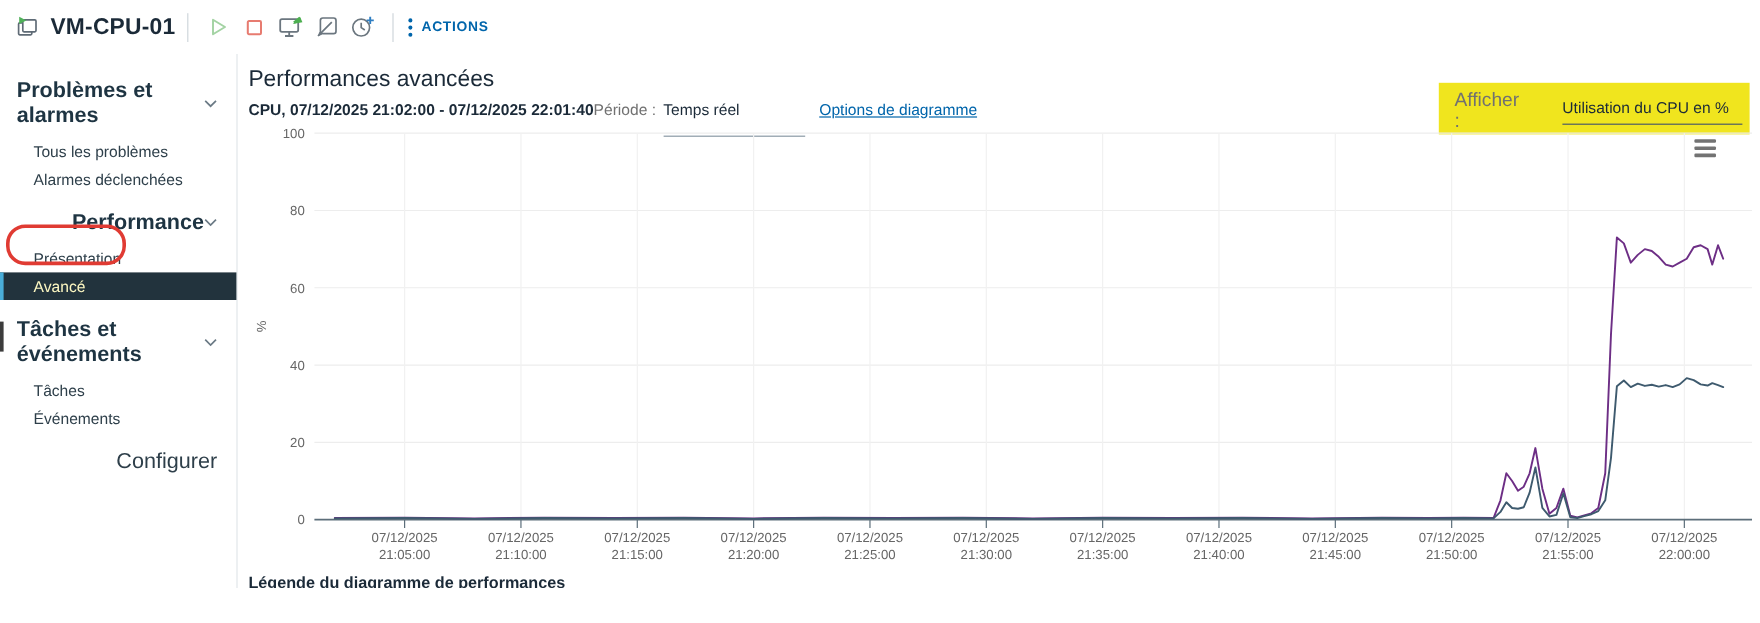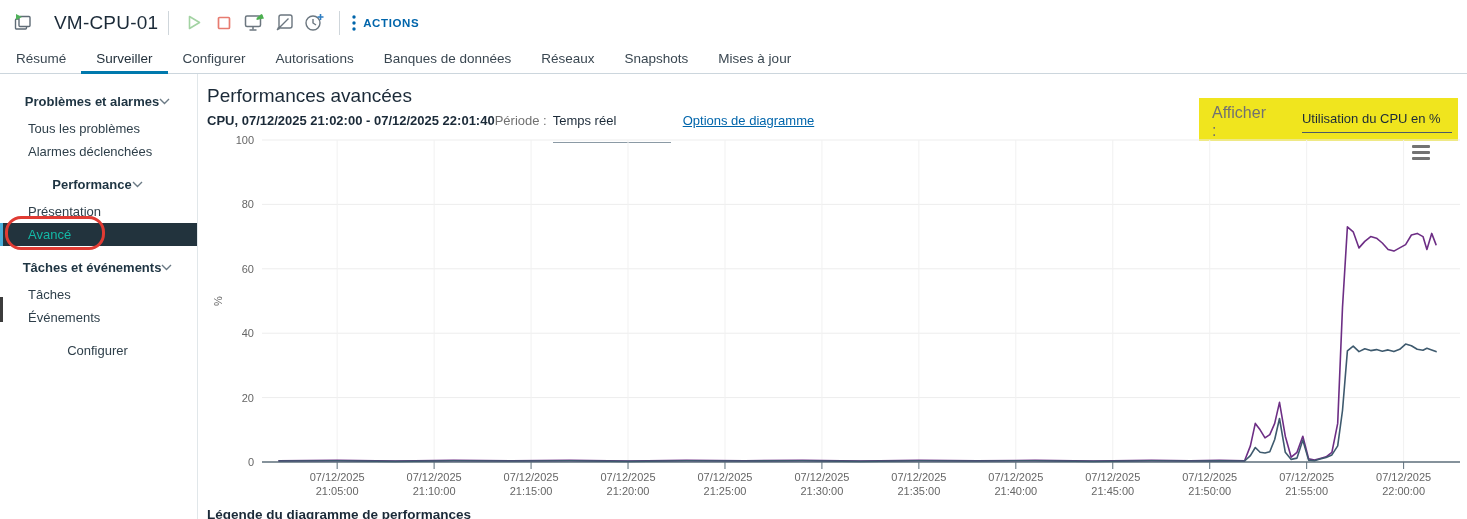--- a/index.html
+++ b/index.html
@@ -3,44 +3,44 @@
 <meta charset="utf-8">
 <style>
   * { box-sizing: border-box; margin: 0; padding: 0; }
   html, body { width: 1467px; height: 519px; overflow: hidden; background: #fff;
     font-family: "Liberation Sans", "DejaVu Sans", sans-serif; }
   .app { width: 1467px; height: 519px; position: relative; background: #fff; }
 
   
   .topbar { height: 45px; display: flex; align-items: center; padding-left: 12px; }
   .vm-ico { width: 22px; height: 22px; display: inline-flex; align-items: center; justify-content: center; }
-  .vm-title { font-size: 19px; font-weight: 400; color: #1b2a38; margin-left: 20px; letter-spacing: .2px; }
+  .vm-title { font-size: 19px; font-weight: 700; color: #1b2a38; margin-left: 8px; letter-spacing: .2px; }
   .vsep { width: 1px; height: 24px; background: #cfd6db; margin: 0 10px; }
   .iconbtn { background: none; border: none; width: 30px; height: 30px; display: inline-flex;
     align-items: center; justify-content: center; cursor: pointer; }
   .actions-btn { background: none; border: none; display: inline-flex; align-items: center; gap: 7px;
     cursor: pointer; color: #0065ab; font-weight: 700; font-size: 11.5px; letter-spacing: .6px;
     font-family: inherit; margin-left: 2px; }
 
   
   .tabs { height: 29px; border-bottom: 1px solid #ccd6dd; display: flex; padding-left: 1px; }
   .tab { padding: 0 15px; font-size: 13.5px; color: #3a4751; display: flex; align-items: center;
     cursor: pointer; border-bottom: 3px solid transparent; height: 29px; }
   .tab.active { border-bottom-color: #0079ad; color: #23313c; }
 
   
   .body { display: flex; height: 445px; }
   .sidebar { width: 198px; border-right: 1px solid #e1e7ea; padding-top: 12px; position: relative;
     flex: none; }
-  .nav-header { display: flex; align-items: center; justify-content: center;
-    padding: 8px 16px 8px 14px; font-size: 13px; font-weight: 700; color: #1e3442; cursor: pointer; }
+  .nav-header { display: flex; align-items: center; justify-content: flex-end;
+    padding: 8px 16px 8px 14px; font-size: 18px; font-weight: 700; color: #1e3442; cursor: pointer; }
   .nav-header.plain { font-weight: 400; color: #2e3f4a; }
   .nav-item { padding: 4px 6px 4px 28px; font-size: 13px; color: #2e3f4a; cursor: pointer;
     height: 23px; display: flex; align-items: center; }
-  .nav-item.selected { background: #22333d; color: #14b8a6; padding-left: 25px;
+  .nav-item.selected { background: #22333d; color: #fef9c3; padding-left: 25px;
     border-left: 3px solid #4aaed9; margin-top: 0; }
   .nav-gap { height: 6px; }
   .chev { color: #6b7a85; display: inline-flex; }
   .red-annotation { position: absolute; left: 5px; top: 142px; width: 100px; height: 34px;
     border: 3px solid #e03b33; border-radius: 16px; pointer-events: none; z-index: 5; }
   .scroll-mark { position: absolute; left: 0; top: 223px; width: 3px; height: 25px; background: #3c3c3c; }
 
   
   .main { position: relative; flex: 1; overflow: hidden; }
   .page-title { position: absolute; left: 9px; top: 11px; font-size: 19px; font-weight: 500; color: #1b2a38; }
@@ -113,30 +113,20 @@
     <button class="actions-btn">
       <svg width="4" height="16" viewBox="0 0 4 16">
         <circle cx="2" cy="2" r="1.7" fill="#0065ab"></circle>
           <circle cx="2" cy="8" r="1.7" fill="#0065ab"></circle>
           <circle cx="2" cy="14" r="1.7" fill="#0065ab"></circle>
       </svg>
       <span>ACTIONS</span>
     </button>
   </header>
 
-  <nav class="tabs" id="tabbar">
-      <div class="tab">Résumé</div>
-      <div class="tab active">Surveiller</div>
-      <div class="tab">Configurer</div>
-      <div class="tab">Autorisations</div>
-      <div class="tab">Banques de données</div>
-      <div class="tab">Réseaux</div>
-      <div class="tab">Snapshots</div>
-      <div class="tab">Mises à jour</div>
-    </nav>
 
   <div class="body">
     <aside class="sidebar" id="sidebar">
         <div class="nav-header">
           <span>Problèmes et alarmes</span>
           <span class="chev">
             <svg width="11" height="7" viewBox="0 0 11 7">
               <polyline points="1,1 5.5,5.5 10,1" fill="none" stroke="#6b7a85" stroke-width="1.4"></polyline>
             </svg>
           </span>

